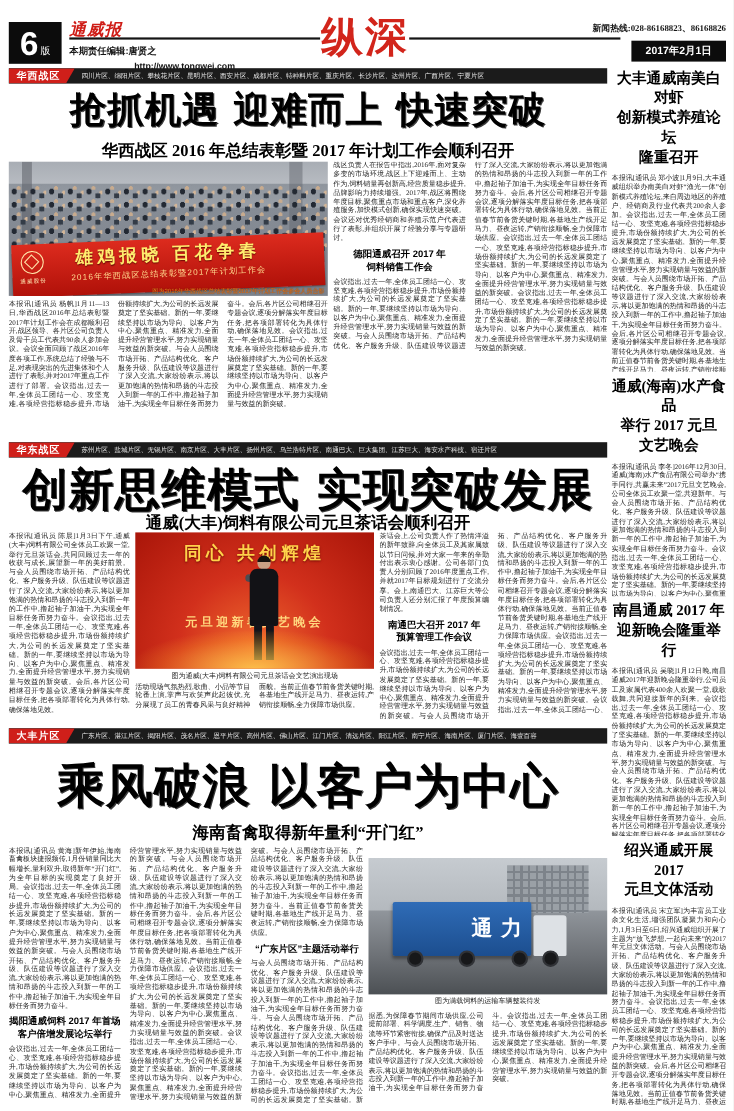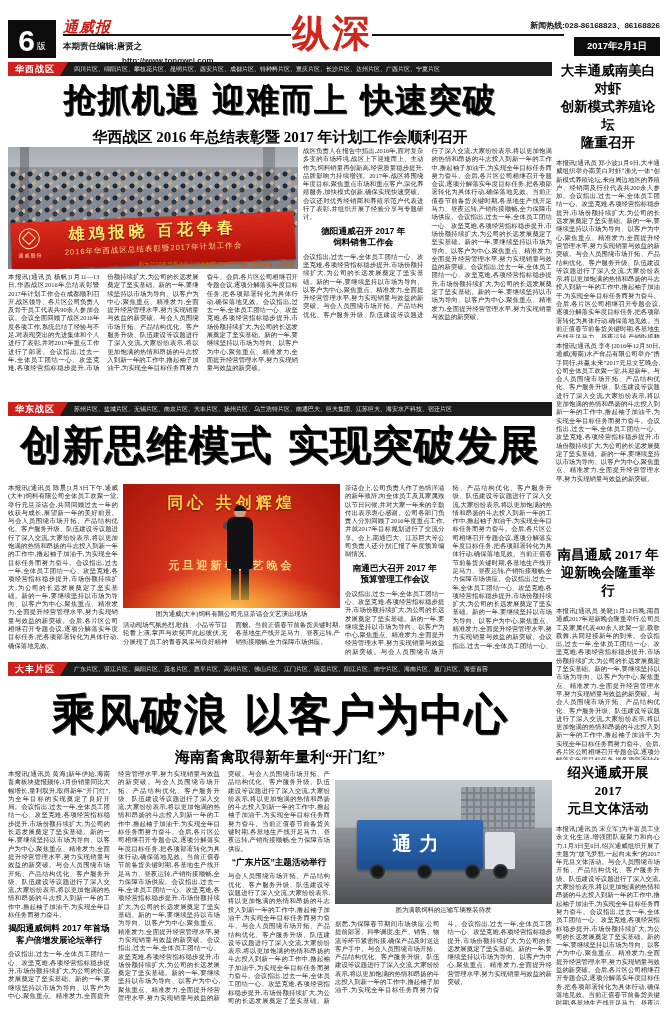--- a/index.html
+++ b/index.html
@@ -12,21 +12,21 @@
   .ednum{font-size:30px;font-weight:bold;line-height:30px;}
   .edlab{font-size:9px;margin-left:2px;margin-bottom:3px;}
   .mastlogo{position:absolute;left:63px;top:18px;color:#c f;color:#cf1d17;font-size:15px;font-weight:900;
             font-style:italic;letter-spacing:1px;}
   .masturl{position:absolute;left:122px;top:23px;font-size:8px;font-weight:bold;color:#141414;margin-top:33px;}
   .ruleL{position:absolute;left:63px;top:34px;width:228px;height:2px;background:#141414;}
   .ruleR{position:absolute;left:372px;top:34px;width:192px;height:2px;background:#141414;}
   .editor{position:absolute;left:63px;top:41px;font-size:8.5px;font-weight:bold;color:#141414;}
   .secttl{position:absolute;left:292px;top:8px;width:80px;text-align:center;color:#d2251b;
           font-size:38px;font-weight:bold;font-family:"DejaVu Serif",serif;letter-spacing:2px;}
-  .hotline{position:absolute;left:480px;top:20px;width:180px;text-align:right;font-size:8px;font-weight:bold;color:#141414;}
+  .hotline{position:absolute;left:480px;top:20px;width:180px;text-align:right;font-size:8px;font-weight:bold;color:#141414;font-family:Liberation Serif, serif;}
   .datebox{position:absolute;left:574px;top:37px;width:86px;background:#0c0c0c;color:#fff;
            font-size:9.5px;font-weight:bold;text-align:center;padding:3px 0;}
 
   
   .zonestrip{position:absolute;left:8px;width:544px;height:14px;background:#1b1b1b;display:flex;align-items:center;overflow:hidden;}
   .zonetag{background:#cf1f1a;color:#fff;font-size:9px;font-weight:bold;height:14px;line-height:14px;
            padding:0 13px 0 7px;clip-path:polygon(0 0,100% 0,calc(100% - 8px) 100%,0 100%);letter-spacing:1px;flex:0 0 auto;}
   .zonelist{color:#e9e9e9;font-size:6px;padding-left:6px;white-space:nowrap;overflow:hidden;}
 
   
@@ -82,21 +82,21 @@
   .man-legs{position:absolute;left:6px;top:62px;width:18px;height:32px;background:
             linear-gradient(90deg,#14141a 0 42%,transparent 42% 58%,#14141a 58% 100%);}
   .man-mic{position:absolute;left:-2px;top:16px;width:7px;height:7px;border-radius:50%;background:#4c4c52;}
 
   .photo3{left:335px;top:780px;width:217px;height:124px;
           background:linear-gradient(180deg,#c6cbd0 0%,#b4b9be 38%,#90959b 39%,#6d7176 72%,#4c5054 100%);}
   .bldg{position:absolute;left:58%;top:6%;width:34%;height:34%;background:#9aa0a6;
         background-image:repeating-linear-gradient(90deg,transparent 0 5px,#7d838a 5px 7px),
                          repeating-linear-gradient(180deg,transparent 0 5px,#7d838a 5px 7px);}
   .truck{position:absolute;left:10%;top:32%;width:58%;height:40%;background:linear-gradient(180deg,#2f6cb7,#1c4e8f);
-         border-radius:2px;display:flex;align-items:center;justify-content:center;box-shadow:0 2px 3px rgba(0,0,0,.35);}
+         border-radius:2px;display:flex;align-items:center;justify-content:flex-end;box-shadow:0 2px 3px rgba(0,0,0,.35);}
   .trucktext{color:#fff;font-size:19px;font-weight:900;letter-spacing:8px;}
   .cab{position:absolute;left:69%;top:42%;width:14%;height:30%;background:#dde1e5;border-radius:2px 3px 1px 1px;}
   .wheel{position:absolute;width:11px;height:11px;border-radius:50%;background:#17181a;border:2px solid #303236;}
   .w1{left:16%;top:68%;} .w2{left:38%;top:68%;} .w3{left:60%;top:68%;} .w4{left:73%;top:68%;}
   .caption{position:absolute;font-size:6.4px;color:#222;text-align:center;font-family:"Liberation Serif",serif;}
 
   
   .side-art{position:absolute;left:556px;width:104px;overflow:hidden;}
   .side-title{font-family:"Liberation Serif",serif;font-weight:bold;font-size:13.5px;line-height:18px;
               text-align:center;color:#000;white-space:pre-line;margin-bottom:7px;}
@@ -149,20 +149,21 @@
     <div class="inhead">德阳通威召开 2017 年
 饲料销售工作会</div>
     <span>会议指出,过去一年,全体员工团结一心、攻坚克难,各项经营指标稳步提升,市场份额持续扩大,为公司的长远发展奠定了坚实基础。新的一年,要继续坚持以市场为导向、以客户为中心,聚焦重点、精准发力,全面提升经营管理水平,努力实现销量与效益的新突破。</span><span>与会人员围绕市场开拓、产品结构优化、客户服务升级、队伍建设等议题进行了深入交流,大家纷纷表示,将以更加饱满的热情和昂扬的斗志投入到新一年的工作中,撸起袖子加油干,为实现全年目标任务而努力奋斗。</span><span>会后,各片区公司相继召开专题会议,逐项分解落实年度目标任务,把各项部署转化为具体行动,确保落地见效。</span><span>当前正值春节前备货关键时期,各基地生产线开足马力、昼夜运转,产销衔接顺畅,全力保障市场供应。</span><span>会议指出,过去一年,全体员工团结一心、攻坚克难,各项经营指标稳步提升,市场份额持续扩大,为公司的长远发展奠定了坚实基础。新的一年,要继续坚持以市场为导向、以客户为中心,聚焦重点、精准发力,全面提升经营管理水平,努力实现销量与效益的新突破。会议指出,过去一年,全体员工团结一心、攻坚克难,各项经营指标稳步提升,市场份额持续扩大,为公司的长远发展奠定了坚实基础。新的一年,要继续坚持以市场为导向、以客户为中心,聚焦重点、精准发力,全面提升经营管理水平,努力实现销量与效益的新突破。</span>
   </div>
 
   <div class="zonestrip" style="top:402px">
     <span class="zonetag">华东战区</span>
     <span class="zonelist">苏州片区、盐城片区、无锡片区、南京片区、大丰片区、扬州片区、乌兰浩特片区、南通巴大、巨大集团、江苏巨大、海安水产科技、宿迁片区</span>
   </div>
   <div class="hl" style="top:418px;font-size:41px">创新思维模式  实现突破发展</div>
+  <div class="sub" style="top:466px">通威(大丰)饲料有限公司元旦茶话会顺利召开</div>
 
   <div class="bt" style="left:8px;top:484px;width:110px;height:174px">
     <span>本报讯[通讯员 陈晨]1月3日下午,通威(大丰)饲料有限公司全体员工欢聚一堂,举行元旦茶话会,共同回顾过去一年的收获与成长,展望新一年的美好前景。</span><span>与会人员围绕市场开拓、产品结构优化、客户服务升级、队伍建设等议题进行了深入交流,大家纷纷表示,将以更加饱满的热情和昂扬的斗志投入到新一年的工作中,撸起袖子加油干,为实现全年目标任务而努力奋斗。</span><span>会议指出,过去一年,全体员工团结一心、攻坚克难,各项经营指标稳步提升,市场份额持续扩大,为公司的长远发展奠定了坚实基础。新的一年,要继续坚持以市场为导向、以客户为中心,聚焦重点、精准发力,全面提升经营管理水平,努力实现销量与效益的新突破。</span><span>会后,各片区公司相继召开专题会议,逐项分解落实年度目标任务,把各项部署转化为具体行动,确保落地见效。</span>
   </div>
 
   <div class="ph photo2">
     <div class="stage-l1">同心  共创辉煌</div>
     <div class="stage-l2">元旦迎新春文艺晚会</div>
     <div class="man">
       <div class="man-head"></div>
@@ -220,20 +221,23 @@
   </div>
 
   <div class="side-art" style="top:62px;height:276px">
     <div class="side-title">大丰通威南美白对虾
 创新模式养殖论坛
 隆重召开</div>
     <div class="side-body"><span>本报讯[通讯员 郑小波]1月9日,大丰通威组织举办南美白对虾“渔光一体”创新模式养殖论坛,来自周边地区的养殖户、经销商及行业代表共200余人参加。</span><span>会议指出,过去一年,全体员工团结一心、攻坚克难,各项经营指标稳步提升,市场份额持续扩大,为公司的长远发展奠定了坚实基础。新的一年,要继续坚持以市场为导向、以客户为中心,聚焦重点、精准发力,全面提升经营管理水平,努力实现销量与效益的新突破。</span><span>与会人员围绕市场开拓、产品结构优化、客户服务升级、队伍建设等议题进行了深入交流,大家纷纷表示,将以更加饱满的热情和昂扬的斗志投入到新一年的工作中,撸起袖子加油干,为实现全年目标任务而努力奋斗。</span><span>会后,各片区公司相继召开专题会议,逐项分解落实年度目标任务,把各项部署转化为具体行动,确保落地见效。</span><span>当前正值春节前备货关键时期,各基地生产线开足马力、昼夜运转,产销衔接顺畅,全力保障市场供应。</span></div>
   </div>
 
   <div class="side-art" style="top:342px;height:200px">
+    <div class="side-title">通威(海南)水产食品
+举行 2017 元旦
+文艺晚会</div>
     <div class="side-body"><span>本报讯[通讯员 李冬]2016年12月30日,通威(海南)水产食品有限公司举办“携手同行,共赢未来”2017元旦文艺晚会,公司全体员工欢聚一堂,共迎新年。</span><span>与会人员围绕市场开拓、产品结构优化、客户服务升级、队伍建设等议题进行了深入交流,大家纷纷表示,将以更加饱满的热情和昂扬的斗志投入到新一年的工作中,撸起袖子加油干,为实现全年目标任务而努力奋斗。</span><span>会议指出,过去一年,全体员工团结一心、攻坚克难,各项经营指标稳步提升,市场份额持续扩大,为公司的长远发展奠定了坚实基础。新的一年,要继续坚持以市场为导向、以客户为中心,聚焦重点、精准发力,全面提升经营管理水平,努力实现销量与效益的新突破。</span></div>
   </div>
 
   <div class="side-art" style="top:546px;height:214px">
     <div class="side-title">南昌通威 2017 年
 迎新晚会隆重举行</div>
     <div class="side-body"><span>本报讯[通讯员 吴晓]1月12日晚,南昌通威2017年迎新晚会隆重举行,公司员工及家属代表400余人欢聚一堂,载歌载舞,共同迎接新年的到来。</span><span>会议指出,过去一年,全体员工团结一心、攻坚克难,各项经营指标稳步提升,市场份额持续扩大,为公司的长远发展奠定了坚实基础。新的一年,要继续坚持以市场为导向、以客户为中心,聚焦重点、精准发力,全面提升经营管理水平,努力实现销量与效益的新突破。</span><span>与会人员围绕市场开拓、产品结构优化、客户服务升级、队伍建设等议题进行了深入交流,大家纷纷表示,将以更加饱满的热情和昂扬的斗志投入到新一年的工作中,撸起袖子加油干,为实现全年目标任务而努力奋斗。</span><span>会后,各片区公司相继召开专题会议,逐项分解落实年度目标任务,把各项部署转化为具体行动,确保落地见效。</span></div>
   </div>
 
   <div class="side-art" style="top:764px;height:241px">

